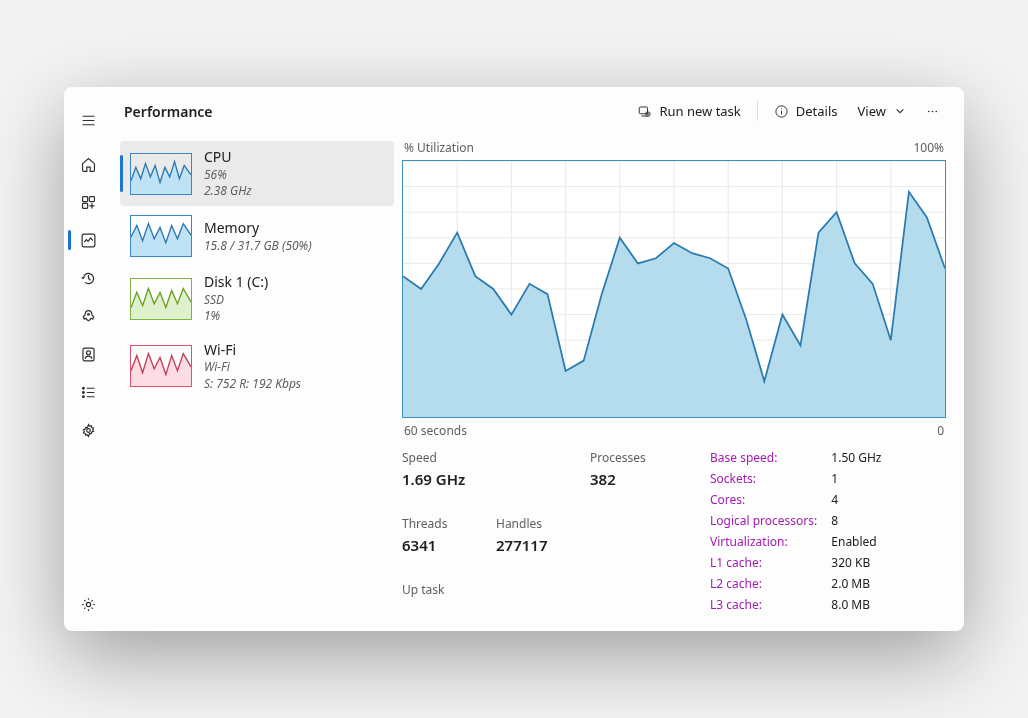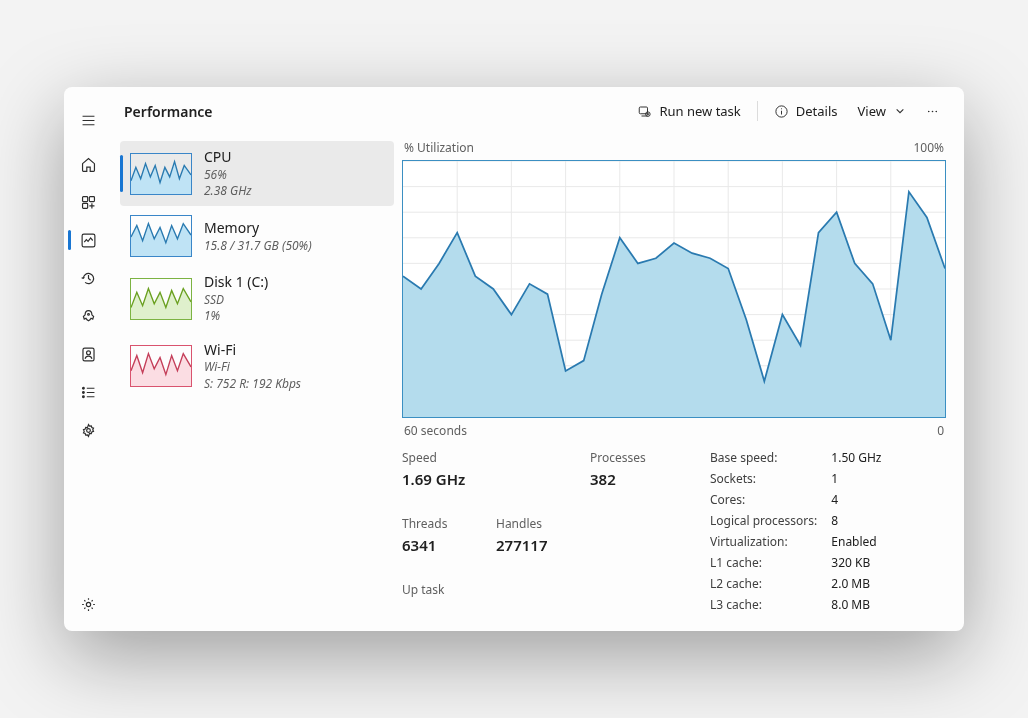--- a/index.html
+++ b/index.html
@@ -145,21 +145,21 @@
     .stat-block .value { font-size: 15px; font-weight: 600; color: #202020; }
     .uptime { grid-column: 1 / span 2; }
 
     .stats-right {
       display: grid;
       grid-template-columns: auto auto;
       column-gap: 14px; row-gap: 4px;
       font-size: 12px;
       align-content: start;
     }
-    .stats-right .rlabel { color: #404040; }
+    .stats-right .rlabel { color: #a21caf; }
     .stats-right .rvalue { color: #202020; }
   </style>
 </head>
 <body>
 
 <div class="window">
 
   <div class="nav-rail">
     <div class="nav-btn">
       <svg viewBox="0 0 20 20">

